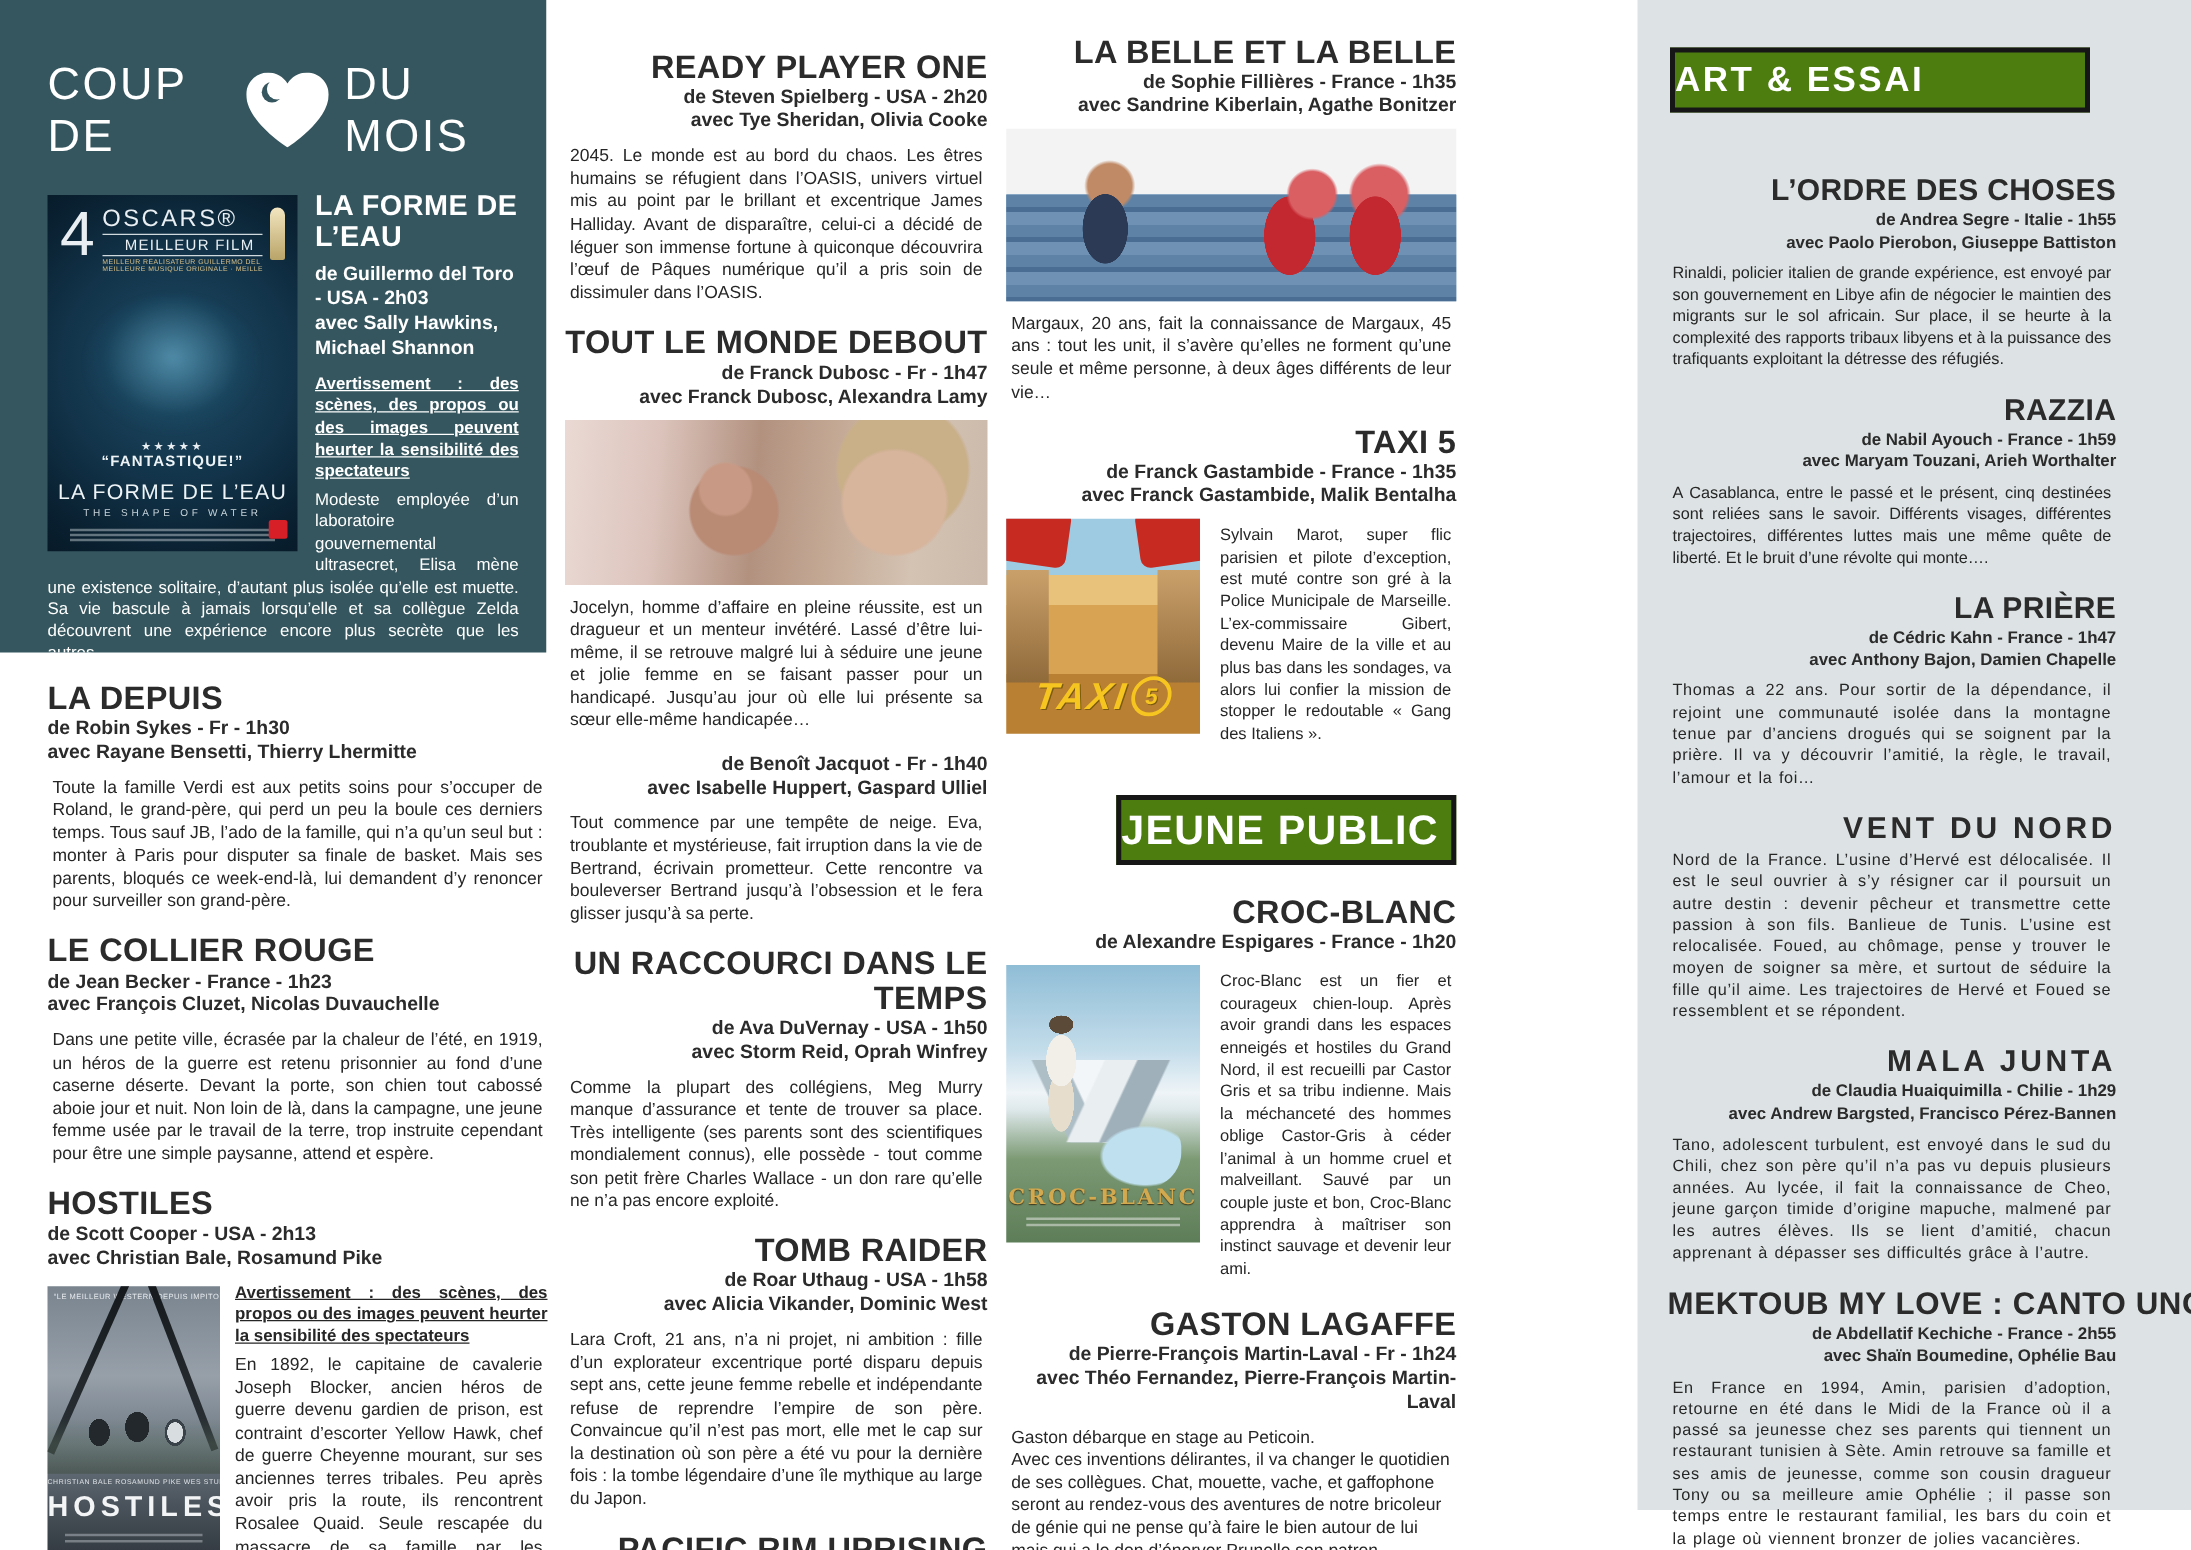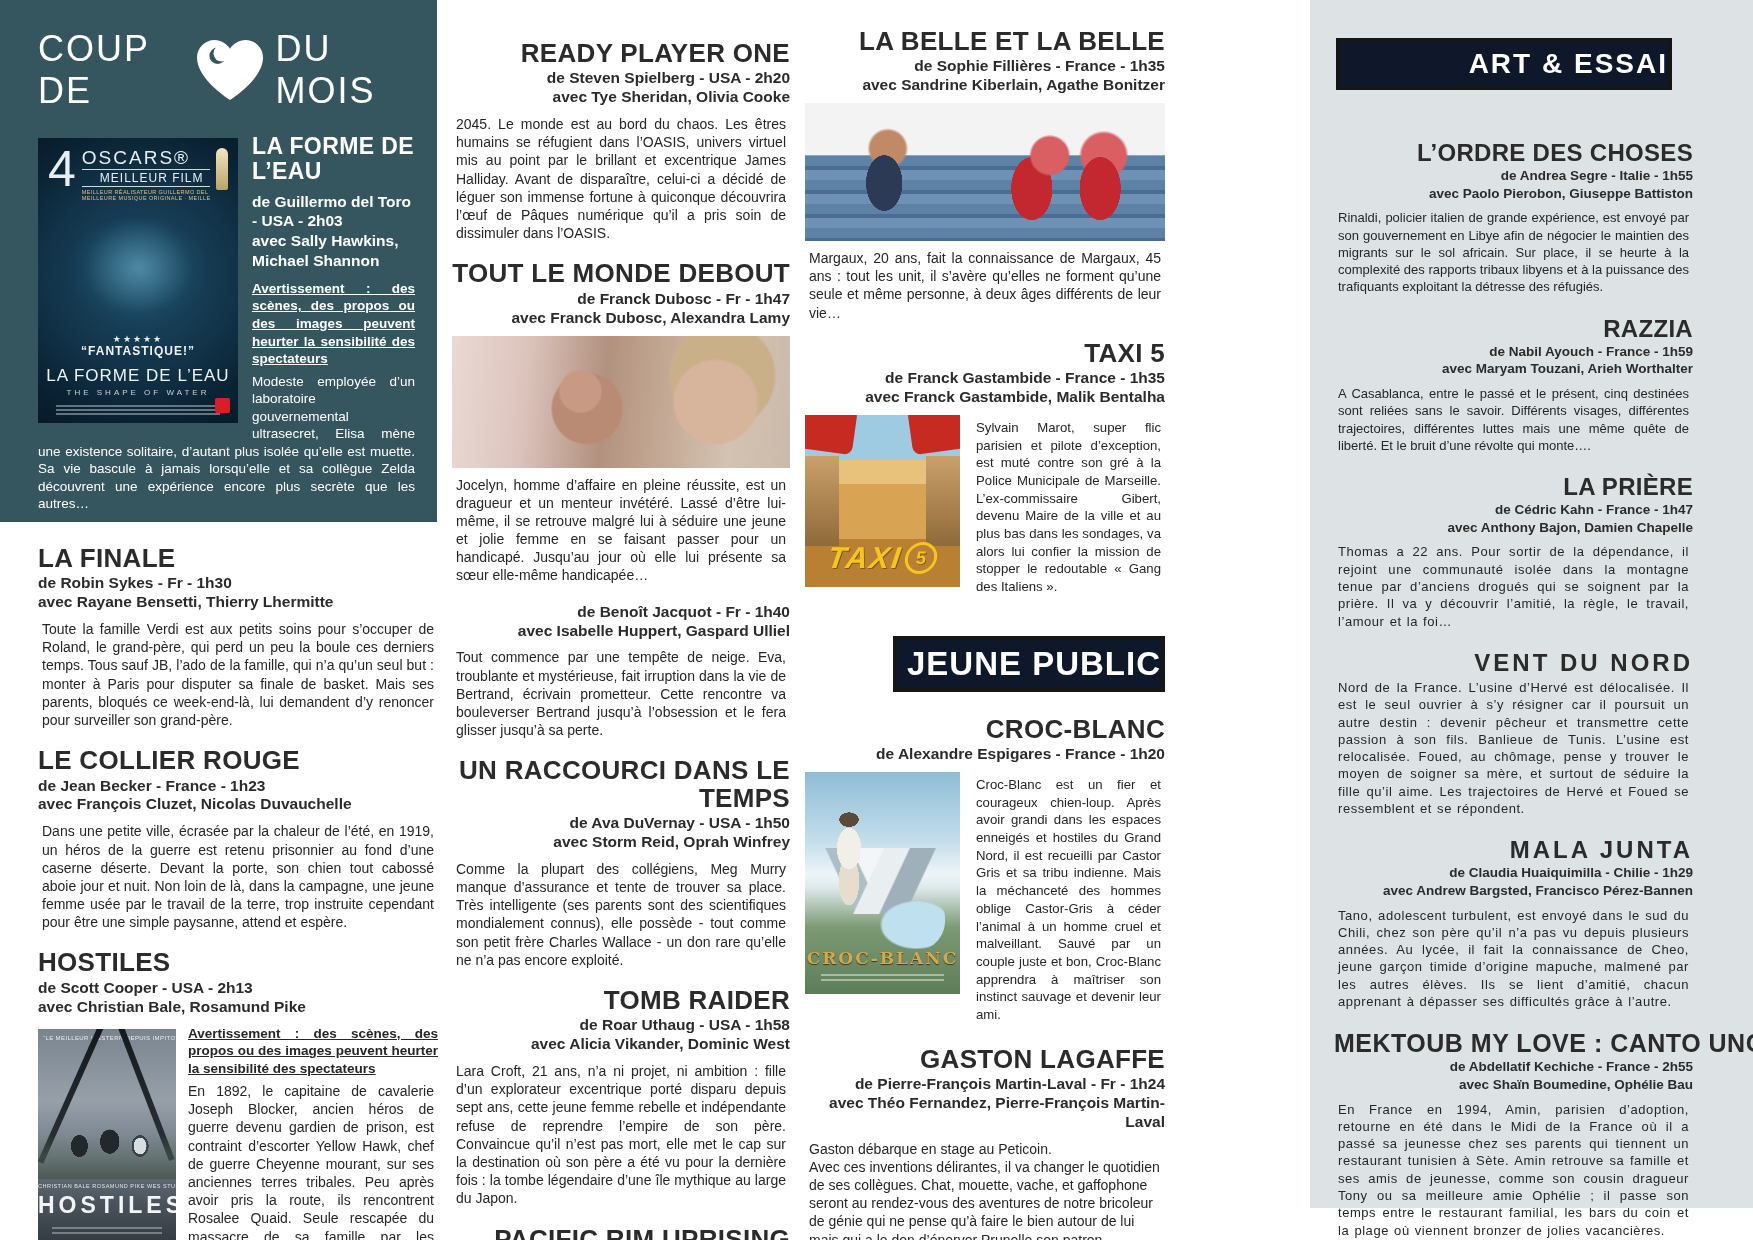--- a/index.html
+++ b/index.html
@@ -3,21 +3,21 @@
 <meta charset="utf-8">
 <style>
   html,body{margin:0;padding:0;background:#ffffff;}
   .page{position:relative;width:1753px;height:1240px;background:#fff;
         font-family:"Liberation Sans",sans-serif;color:#262626;overflow:hidden;}
 
   
   .coup-block{position:absolute;left:0;top:0;width:437px;height:522px;background:#35565e;
               color:#fff;box-sizing:border-box;padding:26px 22px 0 38px;overflow:hidden;}
   .coup-header{display:flex;align-items:center;justify-content:space-between;gap:12px;
-               font-size:36px;font-weight:400;letter-spacing:2px;margin:2px 0 22px;}
+               font-size:36px;font-weight:400;letter-spacing:2px;margin:20px 0 22px;}
   .coup-title{font-size:23px;font-weight:700;line-height:1.1;letter-spacing:.4px;margin:2px 0 7px;}
   .coup-credits{font-size:15.5px;font-weight:700;line-height:1.28;margin:0 0 9px;}
   .coup-warning{font-weight:700;text-decoration:underline;font-size:13.5px;line-height:1.3;
                 text-align:justify;margin:0 0 5px;}
   .coup-body{font-size:13.5px;line-height:1.3;text-align:justify;margin:0;}
 
   
   .col{position:absolute;}
   .col-left{left:38px;top:545px;width:400px;}
   .col-mid{left:452px;top:40px;width:338px;}
@@ -28,22 +28,22 @@
   .right .ttl,.right .credits{text-align:right;}
   .body{font-size:14px;line-height:1.3;text-align:justify;margin:4px;}
   .pre{white-space:pre-line;text-align:left;}
   .warning{font-weight:700;text-decoration:underline;font-size:13.5px;line-height:1.32;
            text-align:justify;margin:0 0 4px;}
 
   .row{display:flex;gap:12px;align-items:flex-start;}
   .row .body{flex:1;font-size:13.2px;line-height:1.34;}
 
   
-  .banner{background:#0f172a;border:4px solid #161616;color:#fff;font-weight:700;
-          display:flex;align-items:center;justify-content:flex-end;box-sizing:border-box;}
+  .banner{background:#4d7c0f;border:4px solid #161616;color:#fff;font-weight:700;
+          display:flex;align-items:center;justify-content:flex-start;box-sizing:border-box;}
   .banner-jp{width:272px;height:56px;margin:36px 0 24px auto;font-size:33px;letter-spacing:1px;}
   .banner-ae{width:336px;height:52px;margin:0 0 50px 2px;font-size:28px;letter-spacing:2px;}
 
   
   .right-panel{position:absolute;left:1310px;top:0;width:443px;height:1208px;background:#dde3e4;
                box-sizing:border-box;padding:38px 60px 0 24px;}
   .right-panel .film{margin-bottom:20px;}
   .right-panel .ttl{font-size:24px;}
   .right-panel .credits{font-size:13.5px;line-height:1.3;margin-bottom:7px;}
   .right-panel .body{font-size:13px;line-height:1.33;}
@@ -193,21 +193,21 @@
         <div>de Guillermo del Toro - USA - 2h03</div>
         <div>avec Sally Hawkins, Michael Shannon</div>
       </div>
       <p class="coup-warning">Avertissement : des scènes, des propos ou des images peuvent heurter la sensibilité des spectateurs</p>
       <p class="coup-body">Modeste employée d’un laboratoire gouvernemental ultrasecret, Elisa mène une existence solitaire, d’autant plus isolée qu’elle est muette. Sa vie bascule à jamais lorsqu’elle et sa collègue Zelda découvrent une expérience encore plus secrète que les autres…</p>
     </div>
   </section>
 
   <section class="col col-left">
     <article class="film">
-      <h3 class="ttl">LA FINALE</h3>
+      <h3 class="ttl">LA DEPUIS</h3>
       <div class="credits">
         <div>de Robin Sykes - Fr - 1h30</div>
         <div>avec Rayane Bensetti, Thierry Lhermitte</div>
       </div>
       <p class="body">Toute la famille Verdi est aux petits soins pour s’occuper de Roland, le grand-père, qui perd un peu la boule ces derniers temps. Tous sauf JB, l’ado de la famille, qui n’a qu’un seul but : monter à Paris pour disputer sa finale de basket. Mais ses parents, bloqués ce week-end-là, lui demandent d’y renoncer pour surveiller son grand-père.</p>
     </article>
 
     <article class="film">
       <h3 class="ttl">LE COLLIER ROUGE</h3>
       <div class="credits">

